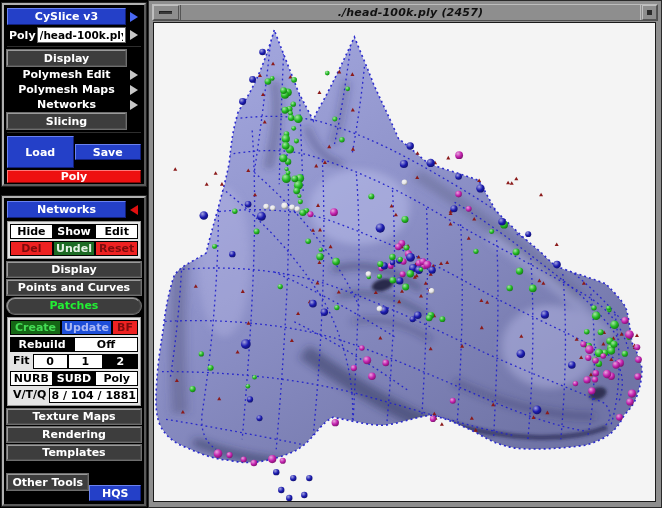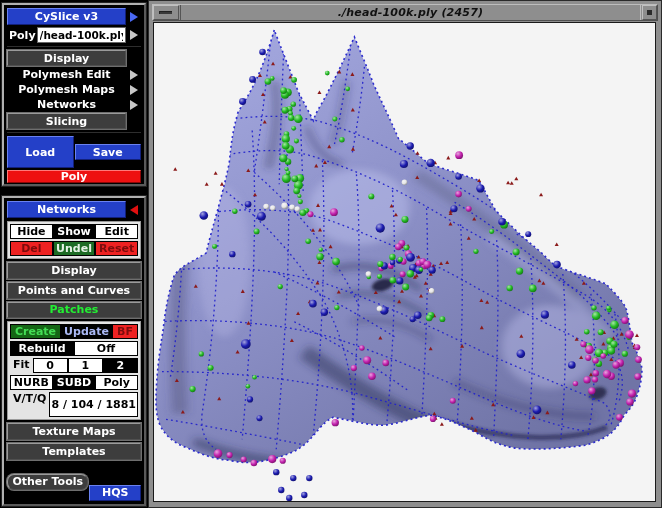--- a/index.html
+++ b/index.html
@@ -68,28 +68,28 @@
   }
   .cells { display:flex; gap:0; }
   .cell {
     flex:1; height:15px; background:#fff; color:#000; font-size:11px;
     border:1px solid #000; display:flex; align-items:center; justify-content:center;
   }
   .cell.sel { background:#000; color:#fff; }
   .cell.op-red   { background:#ee2222; color:#7c0c0c; border-color:#000; }
   .cell.op-green { background:#1d6b24; color:#e6f2e6; }
   .cell.op-create{ background:#156615; color:#44dd55; }
-  .cell.op-update{ background:#000000; color:#aab8f4; }
+  .cell.op-update{ background:#1d4ed8; color:#aab8f4; }
   .cell.op-bf    { background:#ee2222; color:#7c0c0c; flex:0 0 26px; }
   .inline-lbl { font-size:11px; color:#000; padding:0 3px; }
   .field {
-    flex:1; height:25px; background:#fff; border:1px solid #000; color:#000;
+    flex:1; height:15px; background:#fff; border:1px solid #000; color:#000;
     font-size:11px; display:flex; align-items:center; justify-content:center;
   }
-  .green-text { color:#22ee33; }
+  .green-text { color:#22ee33;border-radius:9px; }
   .half { flex:1; }
 
   
   #window {
     position:absolute; left:148px; top:0; width:514px; height:508px;
     background:#8e8e8e; border:1px solid #2a2a2a; padding:3px;
   }
   #titlebar {
     height:17px; display:flex; align-items:center;
     background:#8e8e8e;
@@ -222,23 +222,24 @@
       <div class="cell sel">SUBD</div>
       <div class="cell">Poly</div>
     </div>
     <div class="cells">
       <span class="inline-lbl">V/T/Q</span>
       <div class="field">8 / 104 / 1881</div>
     </div>
   </div>
 
   <div class="btn dark">Texture Maps</div>
+  <div class="btn dark">Rendering</div>
   <div class="btn dark">Templates</div>
   <div class="row">
-    <div class="btn dark" style="flex:1.6;border-radius:7px;">Other Tools</div>
+    <div class="btn dark" style="flex:1.6;">Other Tools</div>
     <div class="btn blue" style="flex:1; height:16px;margin-top:22px;">HQS</div>
   </div>
 </div>
 
 <div id="window">
   <div id="titlebar">
     <div class="tb-btn" id="tb-iconify"></div>
     <div id="tb-title">./head-100k.ply (2457)</div>
     <div class="tb-btn" id="tb-resize"></div>
   </div>

